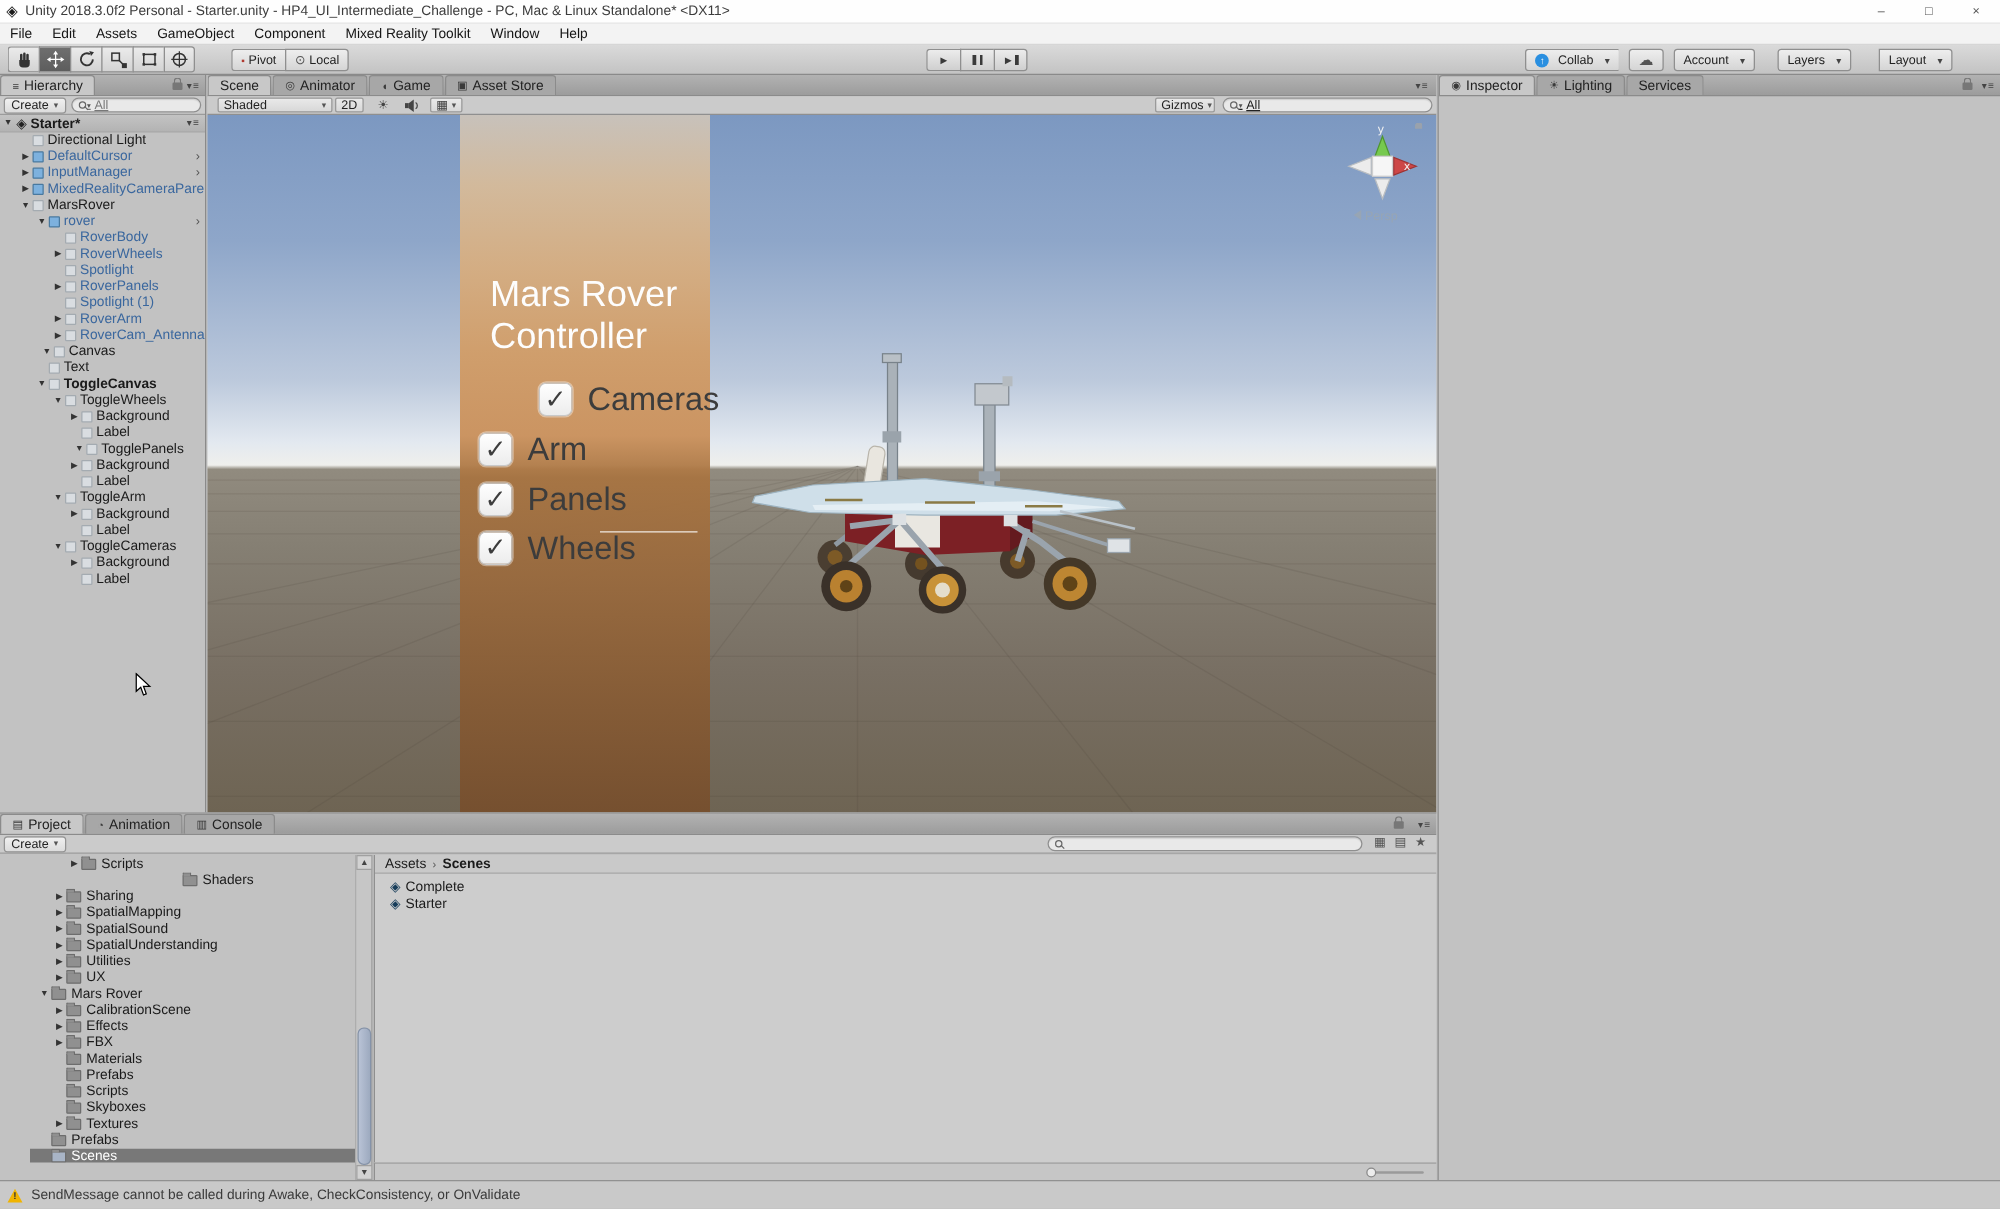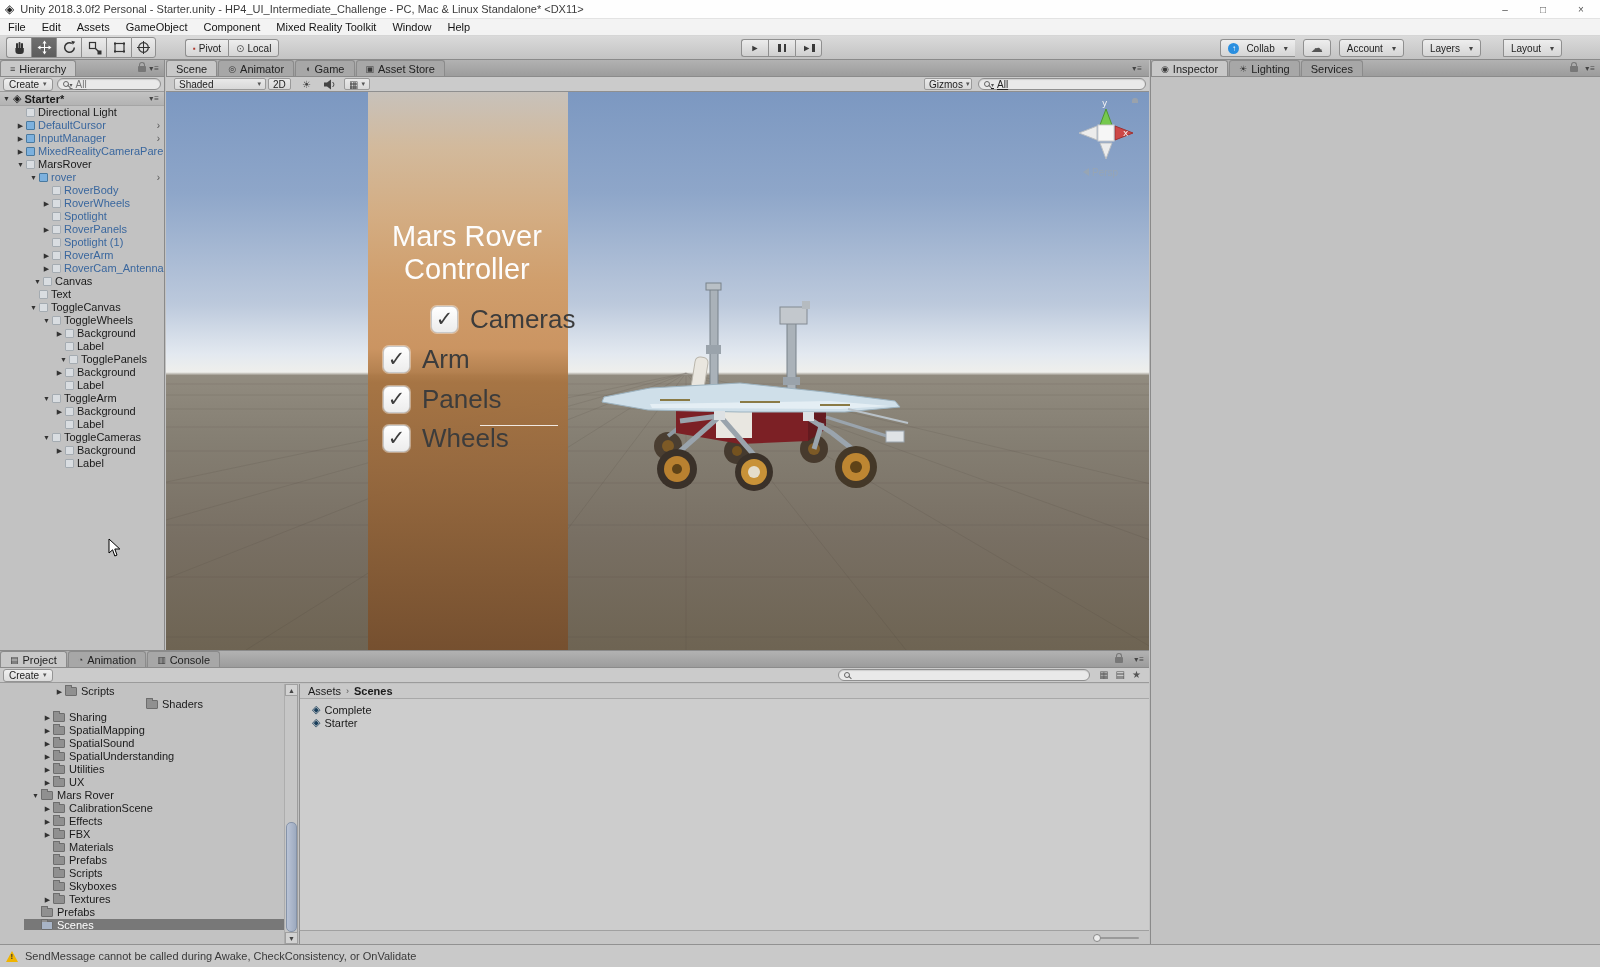--- a/index.html
+++ b/index.html
@@ -90,21 +90,21 @@
   .hrow { display:flex; align-items:center; height:13px; line-height:13px; white-space:nowrap;
           position:relative; font-size:11px; }
   .arrow { width:11px; text-align:center; font-size:7px; color:#333; flex:none; }
   .cube { width:9px; height:9px; flex:none; margin-right:3px; border-radius:1px; }
   .cube-blue { background:#7db1de; border:1px solid #49799f; }
   .cube-pale { background:#d9dde1; border:1px solid #a4abb1; }
   .prefab { color:#3a679e; }
   .more { position:absolute; right:4px; color:#555; font-size:10px; top:0; }
 
   
-  #scene-panel { position:absolute; left:166px; top:60px; width:983px; height:590px; background:#c2c2c2;text-align:center; }
+  #scene-panel { position:absolute; left:166px; top:60px; width:983px; height:590px; background:#c2c2c2; }
   .scene-toolbar { height:15px; background:#cbcbcb; border-bottom:1px solid #8f8f8f; position:relative; font-size:10px; }
   .sv-item { position:absolute; top:1px; height:12px; display:flex; align-items:center; color:#222; }
   .shaded-dd { left:8px; width:92px; border:1px solid #9a9a9a; border-radius:2px; background:linear-gradient(#e9e9e9,#d8d8d8); padding:0 4px; justify-content:space-between; }
   .shaded-dd::after { content:"▾"; font-size:7px; color:#555; }
   .sbtn { border:1px solid #9a9a9a; border-radius:2px; background:linear-gradient(#e9e9e9,#d8d8d8); padding:0 4px; }
   .icon-glyph { font-size:10px; color:#444; }
   .gizmos-dd { left:758px; width:48px; border:1px solid #9a9a9a; border-radius:2px; background:linear-gradient(#e9e9e9,#d8d8d8); padding:0 4px; }
   .gizmos-dd::after { content:"▾"; font-size:7px; color:#555; margin-left:3px; }
   .scene-search { left:812px; width:168px; }
   #viewport { position:relative; width:983px; height:558px; overflow:hidden;
@@ -428,21 +428,21 @@
         <span class="more"></span>
       </div>
 
       <div class="hrow" style="padding-left: 28px;">
         <span class="arrow"></span>
         <span class="cube cube-pale"></span>
         <span>Text</span>
         <span class="more"></span>
       </div>
 
-      <div class="hrow" style="padding-left: 28px;">
+      <div class="hrow" style="padding-left: 28px; font-weight: bold;">
         <span class="arrow">▼</span>
         <span class="cube cube-pale"></span>
         <span>ToggleCanvas</span>
         <span class="more"></span>
       </div>
 
       <div class="hrow" style="padding-left: 41px;">
         <span class="arrow">▼</span>
         <span class="cube cube-pale"></span>
         <span>ToggleWheels</span>

